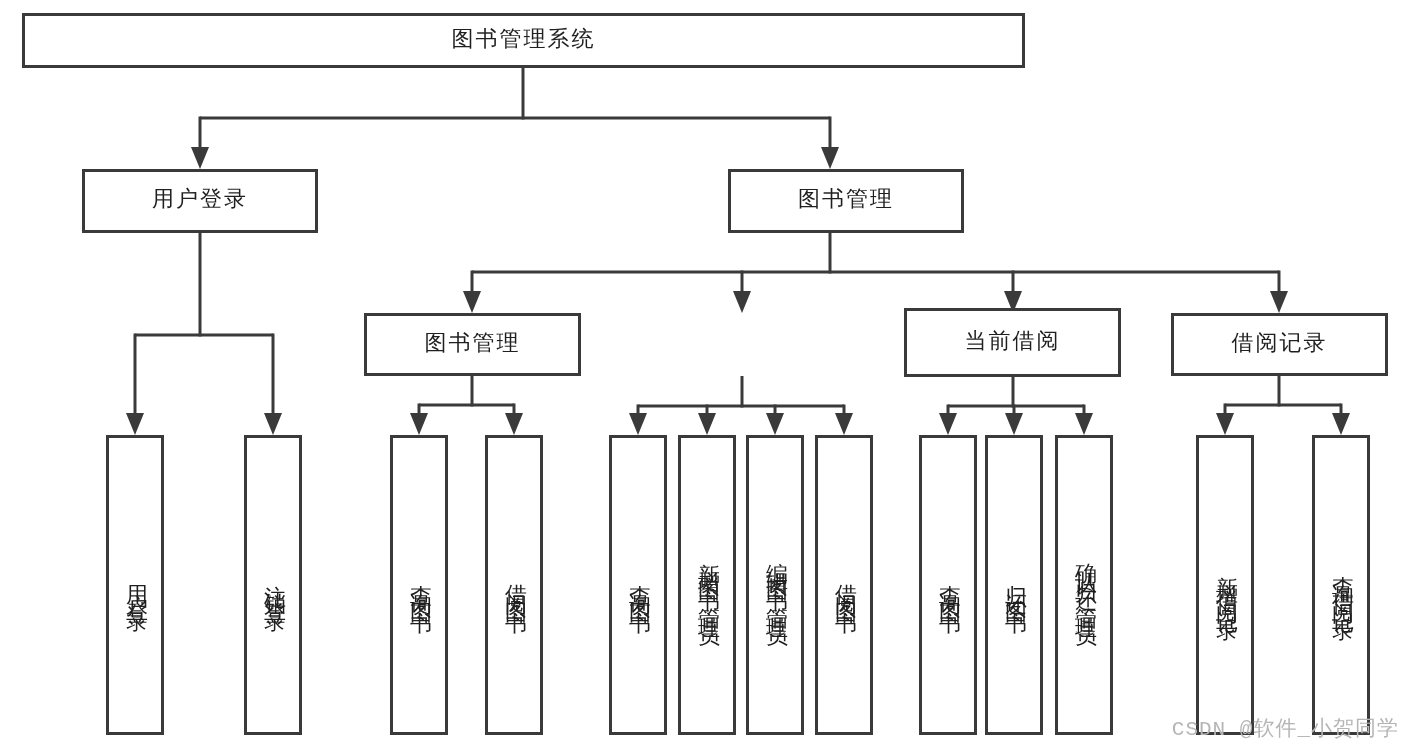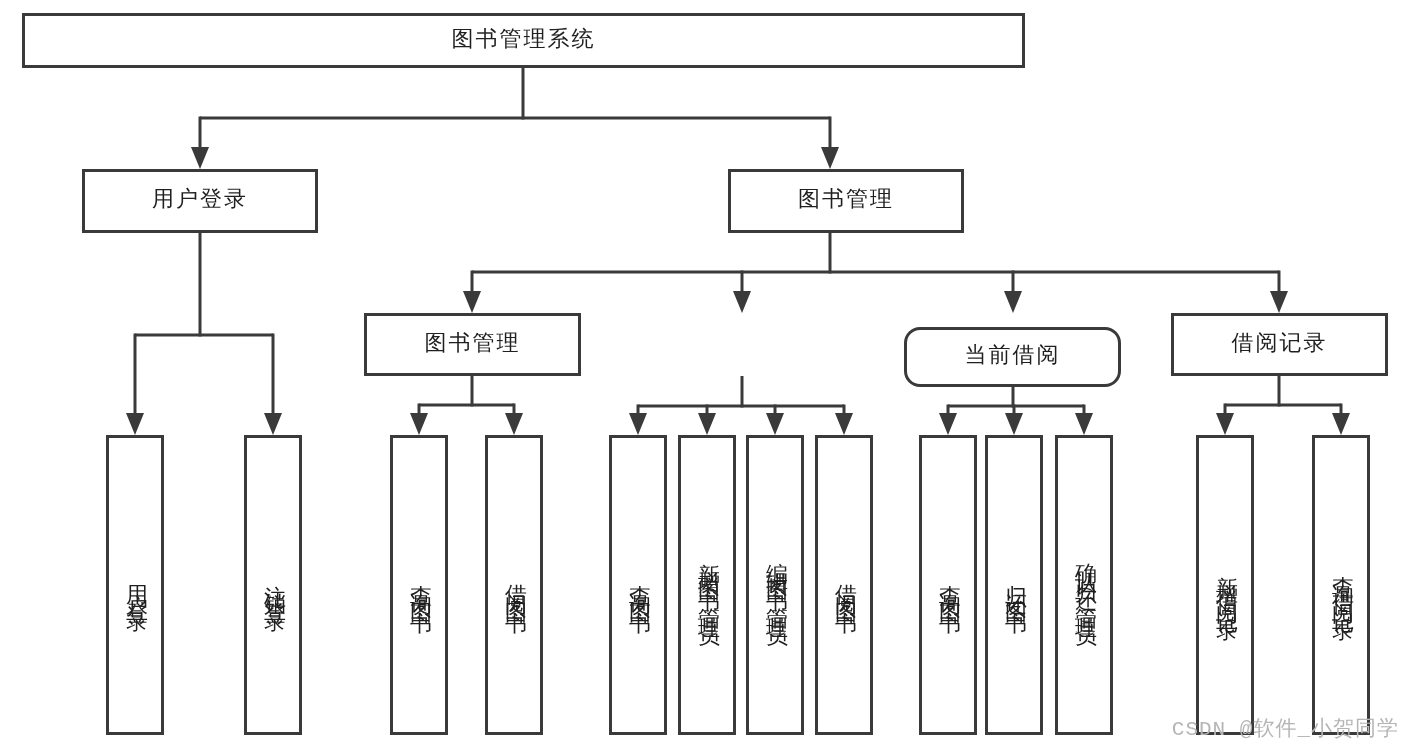--- a/index.html
+++ b/index.html
@@ -131,21 +131,21 @@
   <div class="box h" style="left:82px;top:169px;width:236px;height:64px;">
     <span>用户登录</span>
   </div>
   <div class="box h" style="left:728px;top:169px;width:236px;height:64px;">
     <span>图书管理</span>
   </div>
 
   <div class="box h" style="left:364px;top:313px;width:217px;height:63px;">
     <span>图书管理</span>
   </div>
-  <div class="box h" style="left:904px;top:327px;width:217px;height:60px;border-radius:16px;">
+  <div class="box h" style="left:904px;top:308px;width:217px;height:69px;">
     <span>当前借阅</span>
   </div>
   <div class="box h" style="left:1171px;top:313px;width:217px;height:63px;">
     <span>借阅记录</span>
   </div>
 
   <div class="box v" style="left:106px;top:435px;width:58px;height:300px;">
     <span>用户登录</span>
   </div>
   <div class="box v" style="left:244px;top:435px;width:58px;height:300px;">

